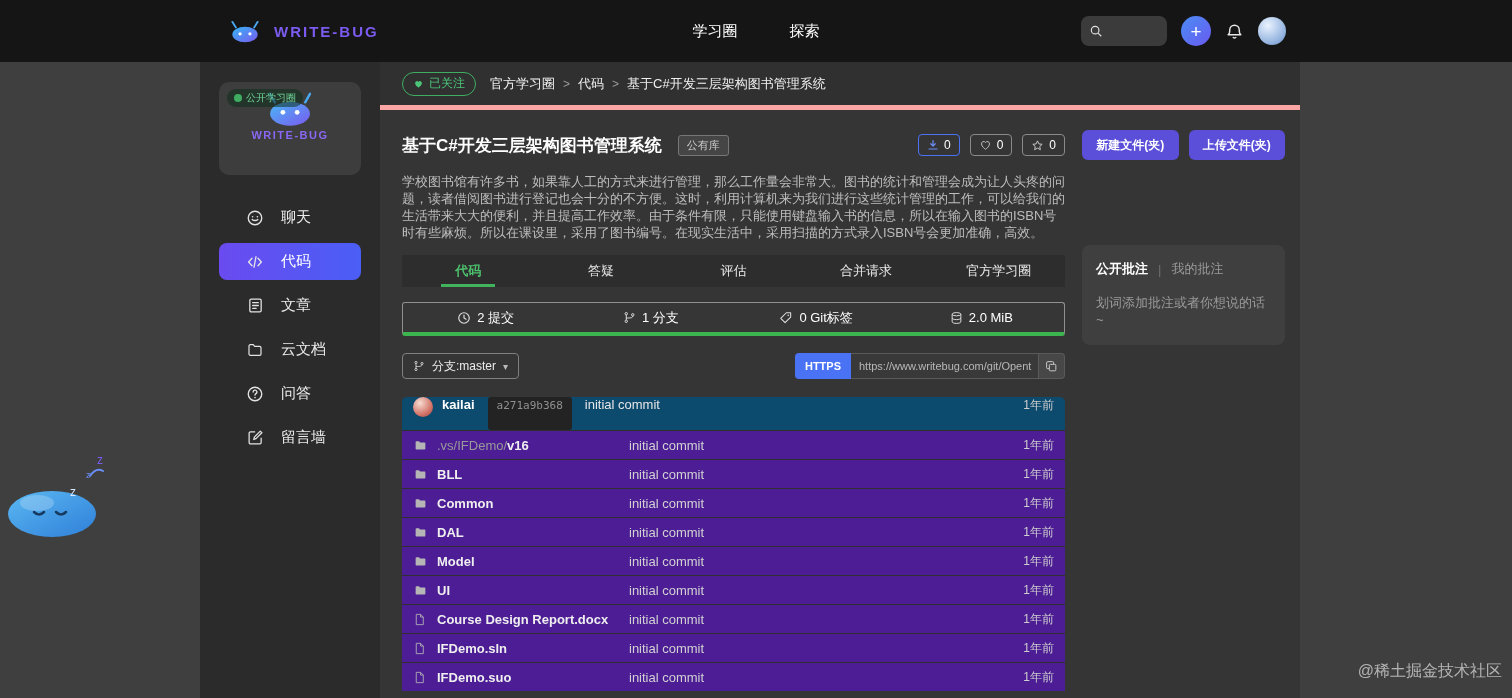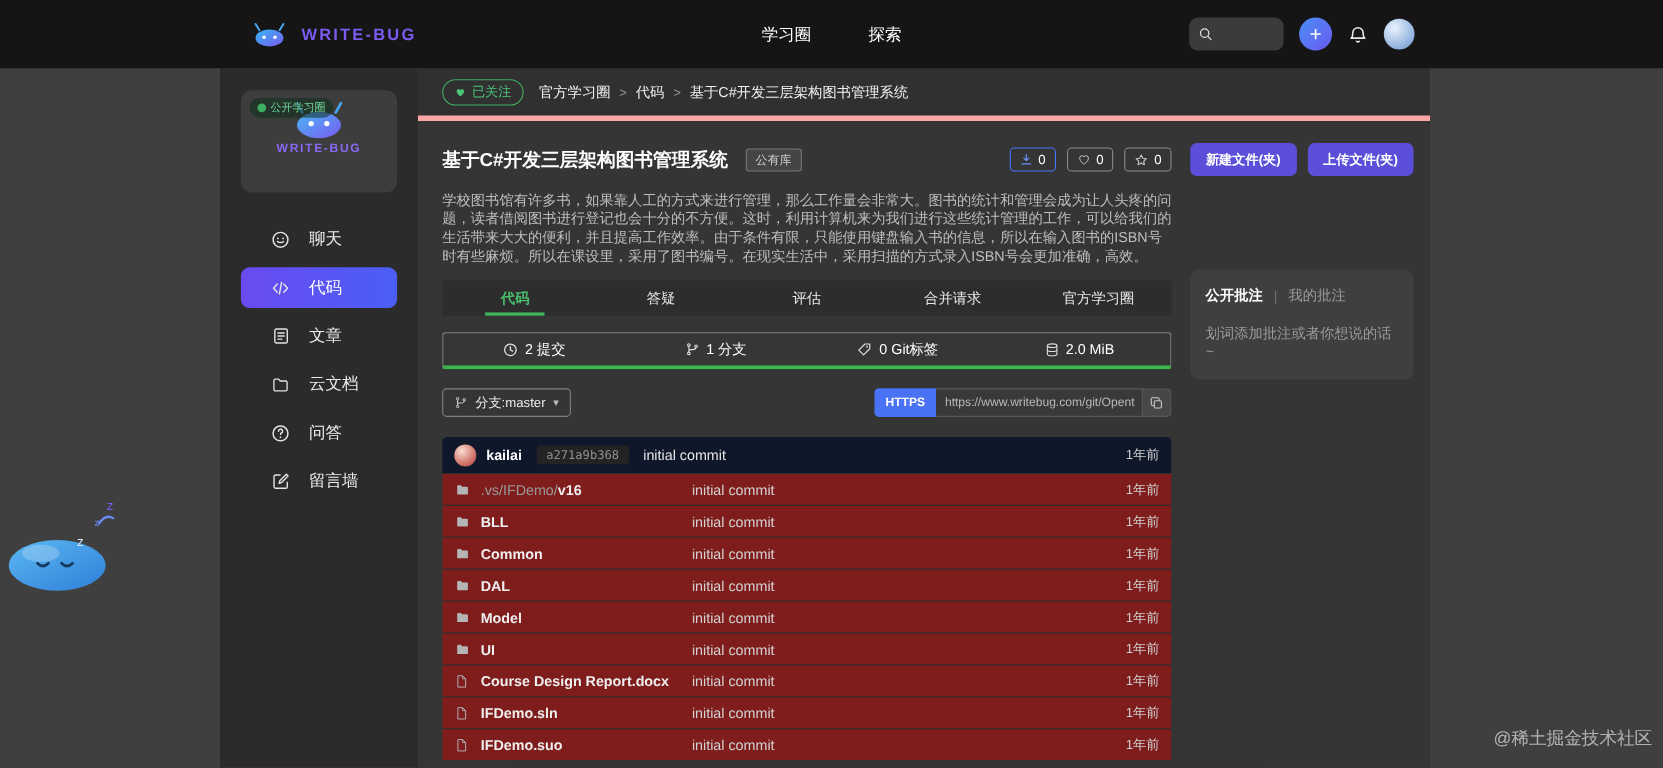--- a/index.html
+++ b/index.html
@@ -74,29 +74,29 @@
   .branch-row { margin-top:17px; display:flex; align-items:center; }
   .branch-btn { display:flex; align-items:center; gap:7px; height:26px; padding:0 10px; border:1px solid #808080; border-radius:4px; color:#ececec; font-size:12px; cursor:pointer; }
   .branch-btn .s-icon { display:flex; color:#d8d8d8; }
   .caret { font-size:10px; color:#bbb; }
   .clone-group { margin-left:auto; display:flex; height:26px; }
   .proto-btn { background:#4a72f5; color:#fff; font-size:11px; font-weight:700; display:flex; align-items:center; padding:0 10px; border-radius:4px 0 0 4px; cursor:pointer; }
   .clone-url { width:188px; background:#393939; border:1px solid #5a5a5a; border-left:none; color:#b8b8b8; font-size:11px; display:flex; align-items:center; padding:0 8px; white-space:nowrap; overflow:hidden; cursor:text; }
   .copy-btn { width:26px; background:#474747; border:1px solid #5a5a5a; border-left:none; border-radius:0 4px 4px 0; display:flex; align-items:center; justify-content:center; color:#ccc; cursor:pointer; }
 
   .commit-table { margin-top:18px; border-radius:5px 5px 0 0; overflow:hidden; }
-  .commit-head { height:33px; background:#0f172a; display:flex; align-items:center; padding:0 11px; }
+  .commit-head { height:33px; background:#0c4a6e; display:flex; padding:0 11px; }
   .commit-avatar { width:20px; height:20px; border-radius:50%; flex-shrink:0; cursor:pointer;
     background:radial-gradient(circle at 35% 30%, #f7dcd2, #d4766a 60%, #a33d3d); }
   .commit-author { margin-left:9px; color:#fff; font-size:13px; font-weight:700; cursor:pointer; }
   .commit-hash { margin-left:13px; background:#232323; color:#909090; font-family:"DejaVu Sans Mono", monospace; font-size:11px; padding:2px 9px; border-radius:3px; cursor:pointer; }
   .commit-msg { margin-left:13px; color:#e6e6e6; font-size:13px; }
   .commit-time { margin-left:auto; color:#cfcfcf; font-size:12px; }
 
-  .file-row { height:29px; background:#7f1d1d; border-top:1px solid #2f2f2f; display:flex; align-items:center; padding:0 11px; cursor:pointer; }
+  .file-row { height:29px; background:#4c1d95; border-top:1px solid #2f2f2f; display:flex; align-items:center; padding:0 11px; cursor:pointer; }
   .f-icon { width:18px; display:flex; color:#b5b5b5; flex-shrink:0; }
   .cell-name { width:192px; margin-left:6px; font-size:13px; color:#efefef; font-weight:600; display:flex; white-space:nowrap; overflow:hidden; }
   .cell-name .prefix { color:#9a9a9a; font-weight:400; }
   .cell-msg { flex:1; color:#d2d2d2; font-size:13px; }
   .cell-time { color:#cfcfcf; font-size:12px; }
 
   
   .actions { display:flex; gap:10px; }
   .action-btn { height:30px; flex:1; background:#5b4fd9; border-radius:6px; color:#fff; font-size:12px; font-weight:600; display:flex; align-items:center; justify-content:center; cursor:pointer; white-space:nowrap; }
   .anno-panel { margin-top:85px; background:#3f3f3f; border-radius:8px; padding:15px 14px 18px; }

